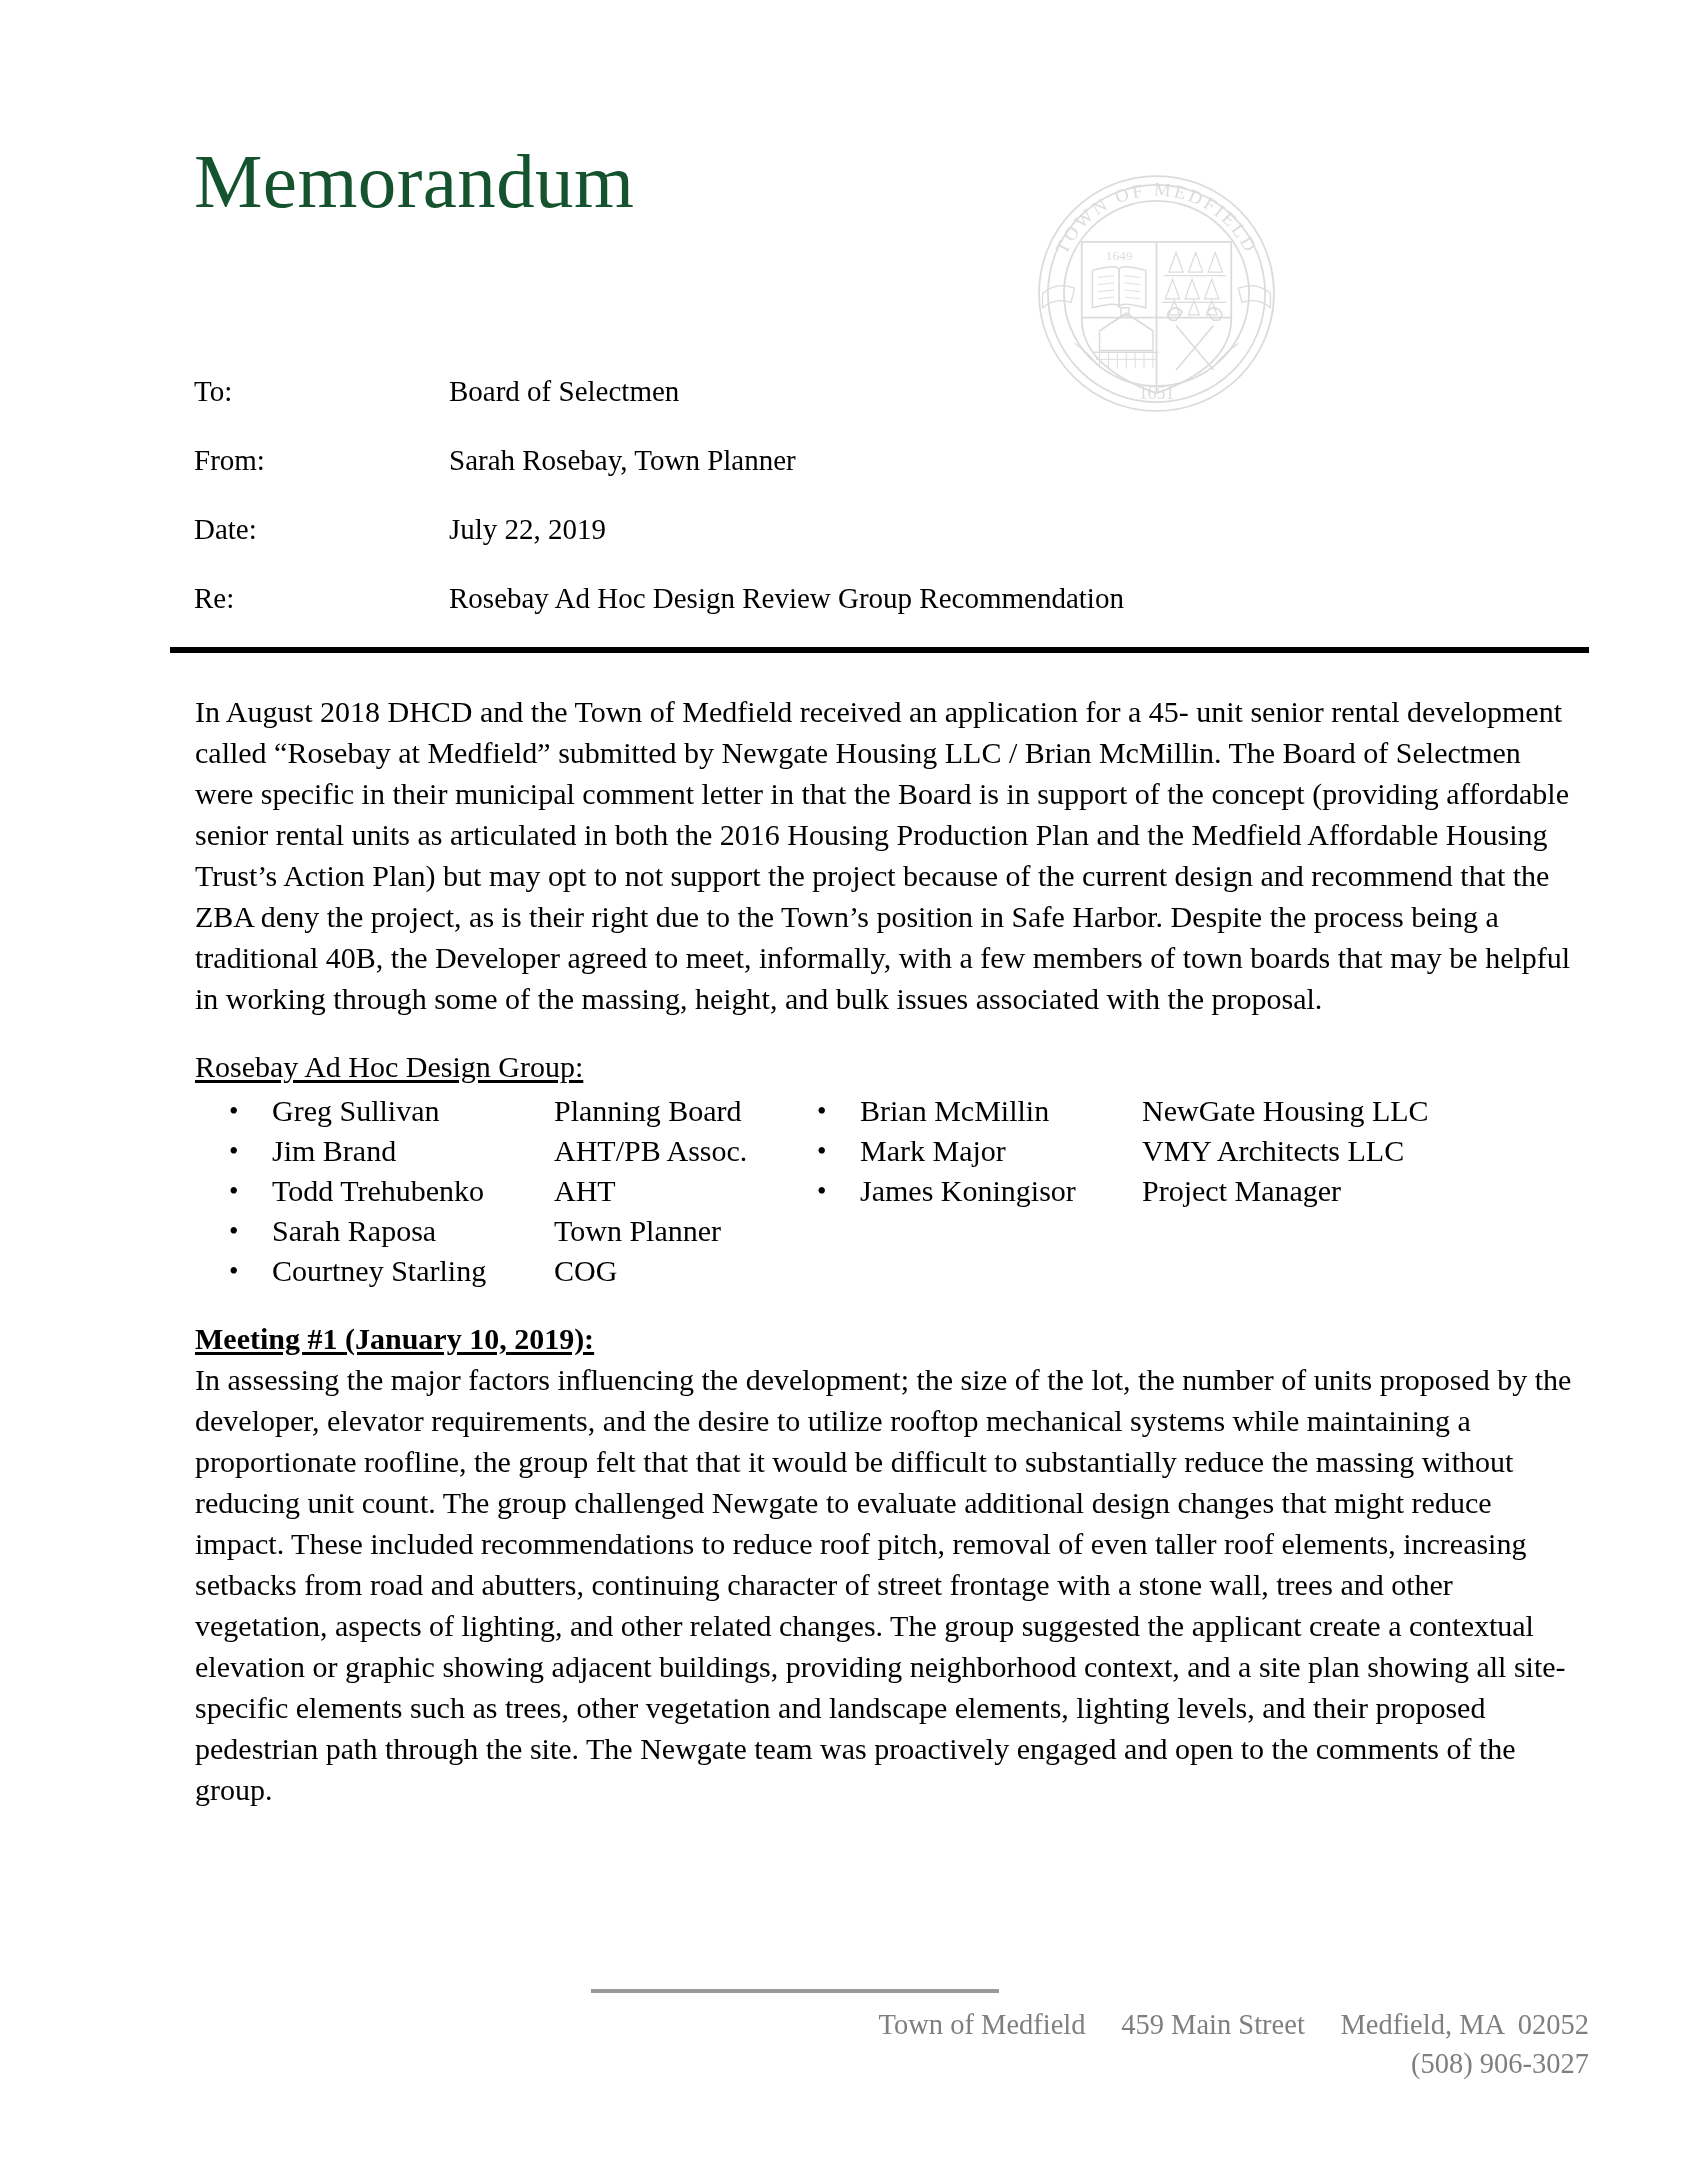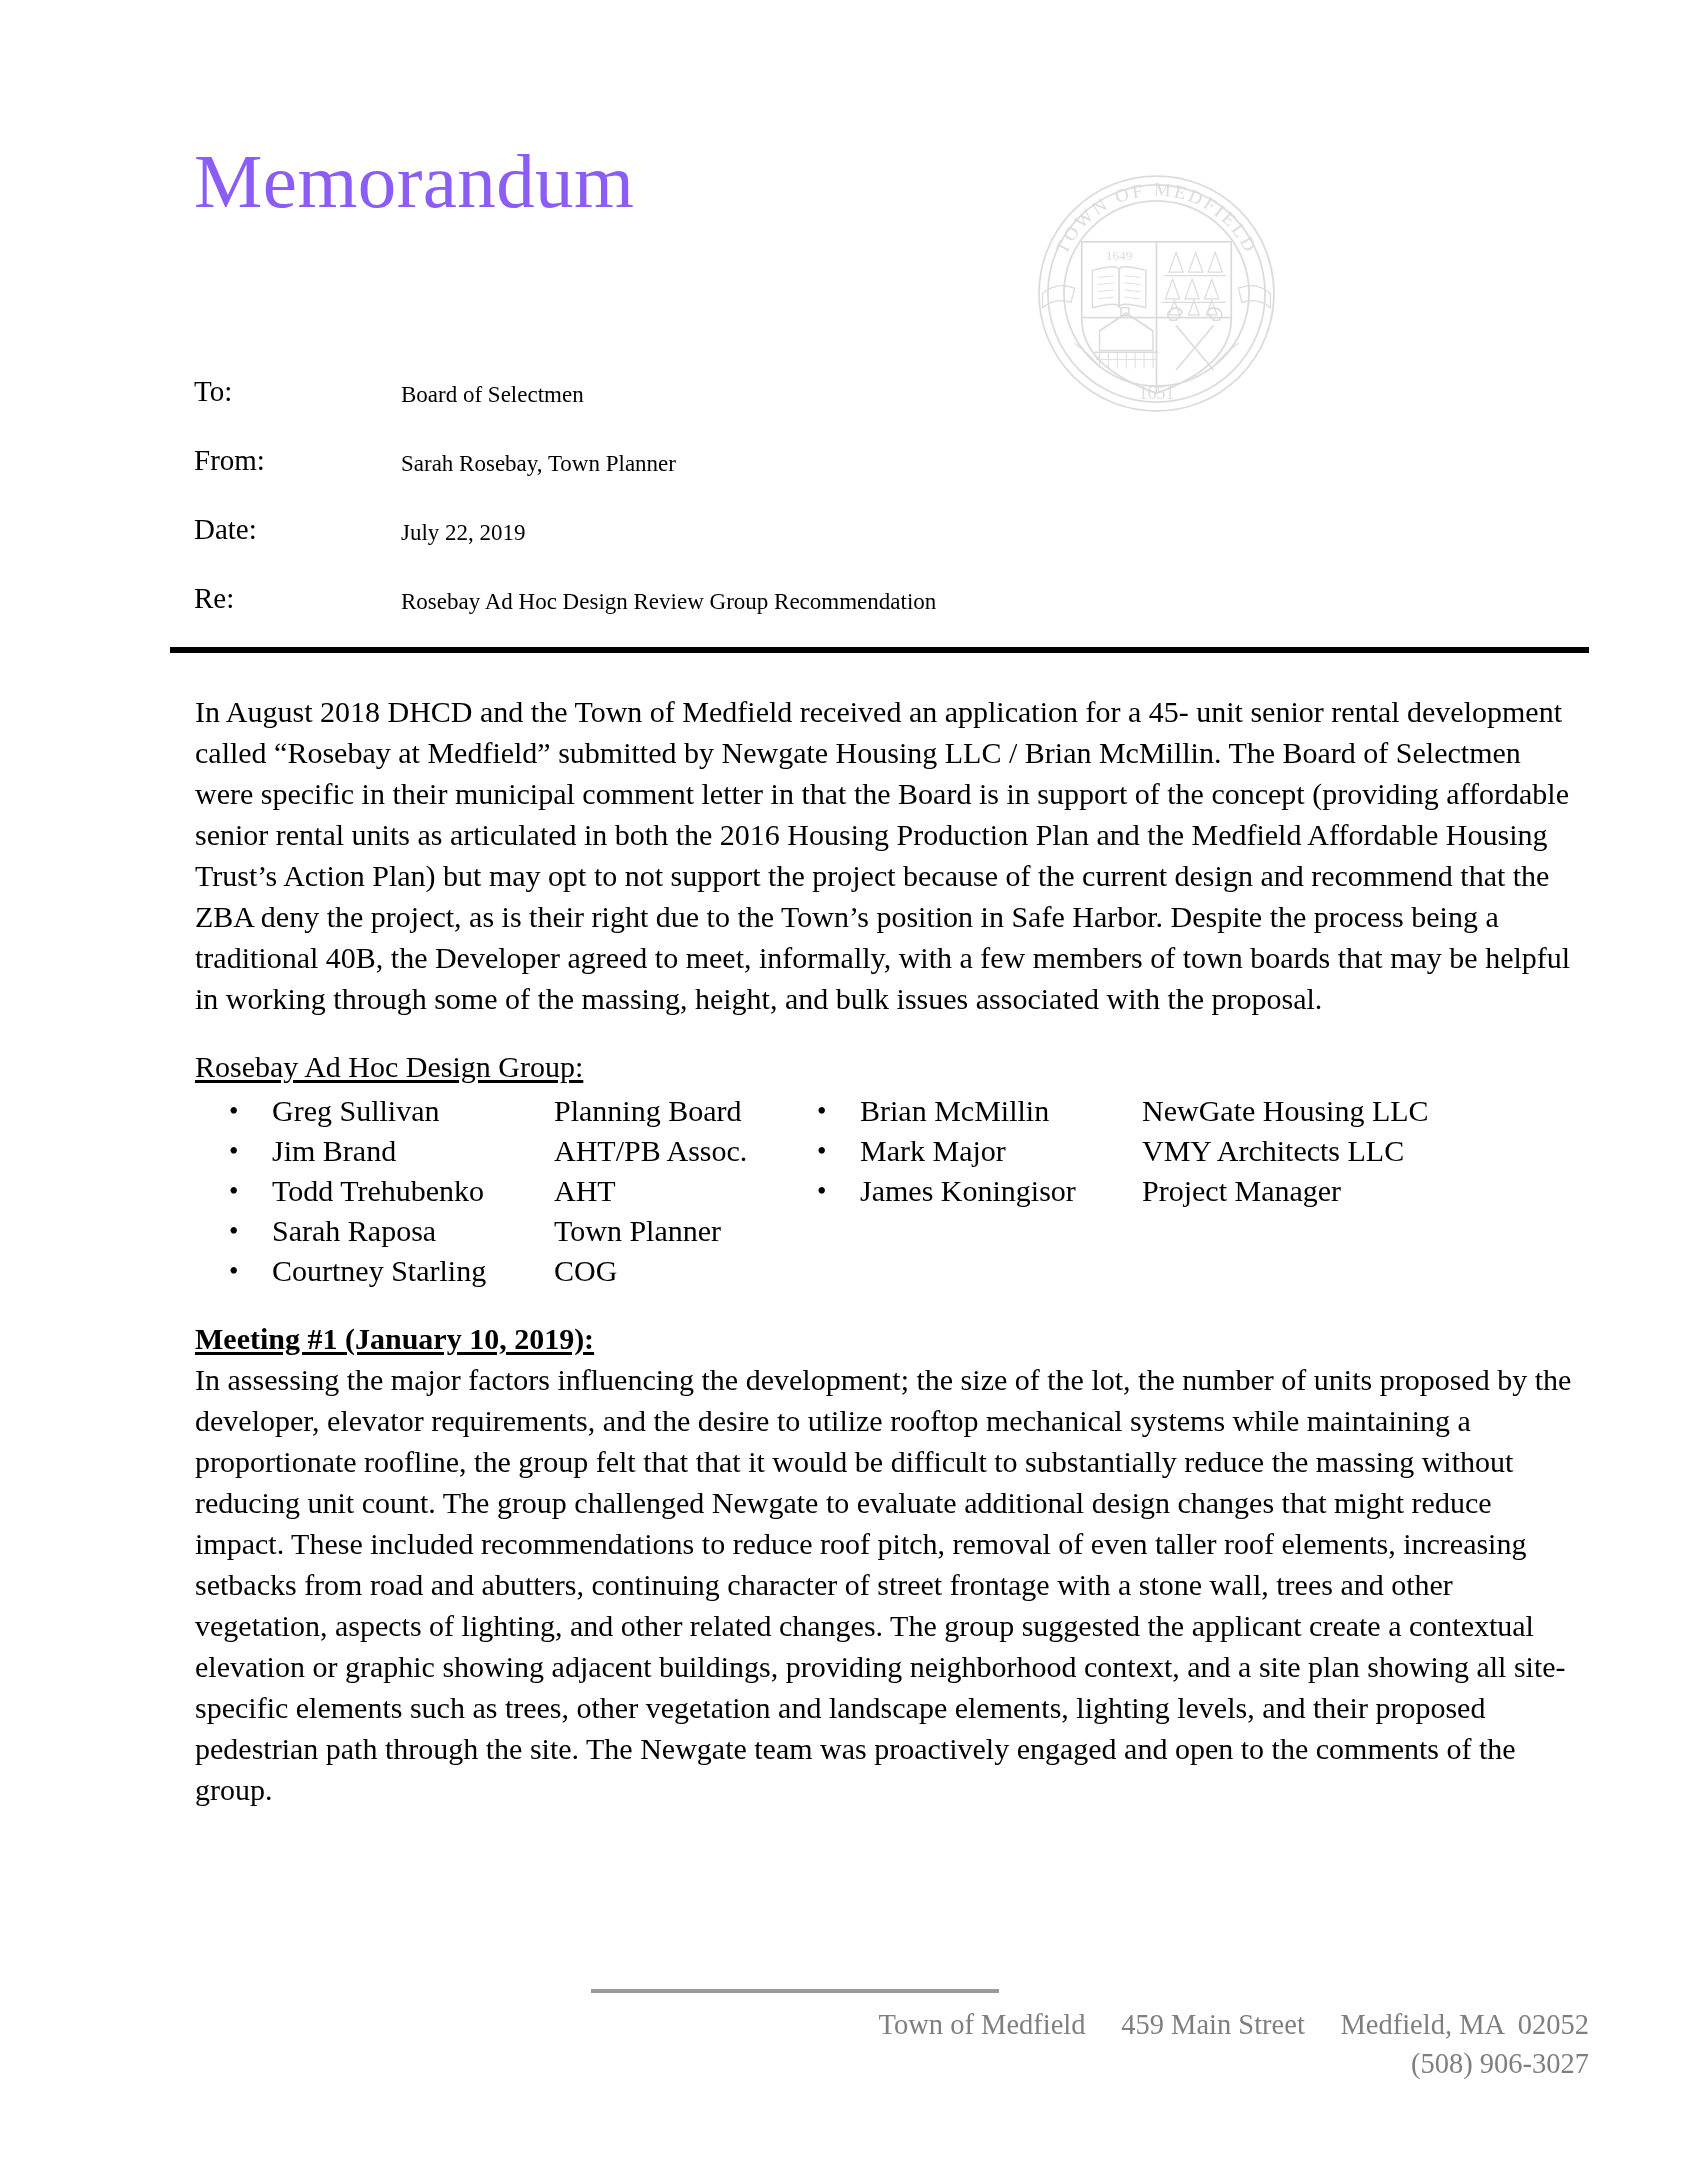--- a/index.html
+++ b/index.html
@@ -20,21 +20,21 @@
     box-sizing: border-box;
   }
 
   
   .doc-title {
     position: absolute;
     left: 194px;
     top: 143px;
     font-size: 77px;
     line-height: 1.0;
-    color: #8b5cf6;
+    color: #14532d;
     font-weight: normal;
     letter-spacing: 0.4px;
     white-space: nowrap;
   }
 
   .seal {
     position: absolute;
     left: 1023px;
     top: 160px;
     width: 267px;
@@ -54,21 +54,22 @@
     display: flex;
     align-items: flex-end;
     height: 69px;
   }
   .meta-label {
     width: 207px;
     flex: 0 0 207px;
     font-size: 29px;
   }
   .meta-value {
-    font-size: 23px;
+    font-size: 29px;
+    margin-left: 48px;
   }
 
   .header-rule {
     position: absolute;
     left: 170px;
     top: 647px;
     width: 1419px;
     height: 6.2px;
     background: #000000;
   }

